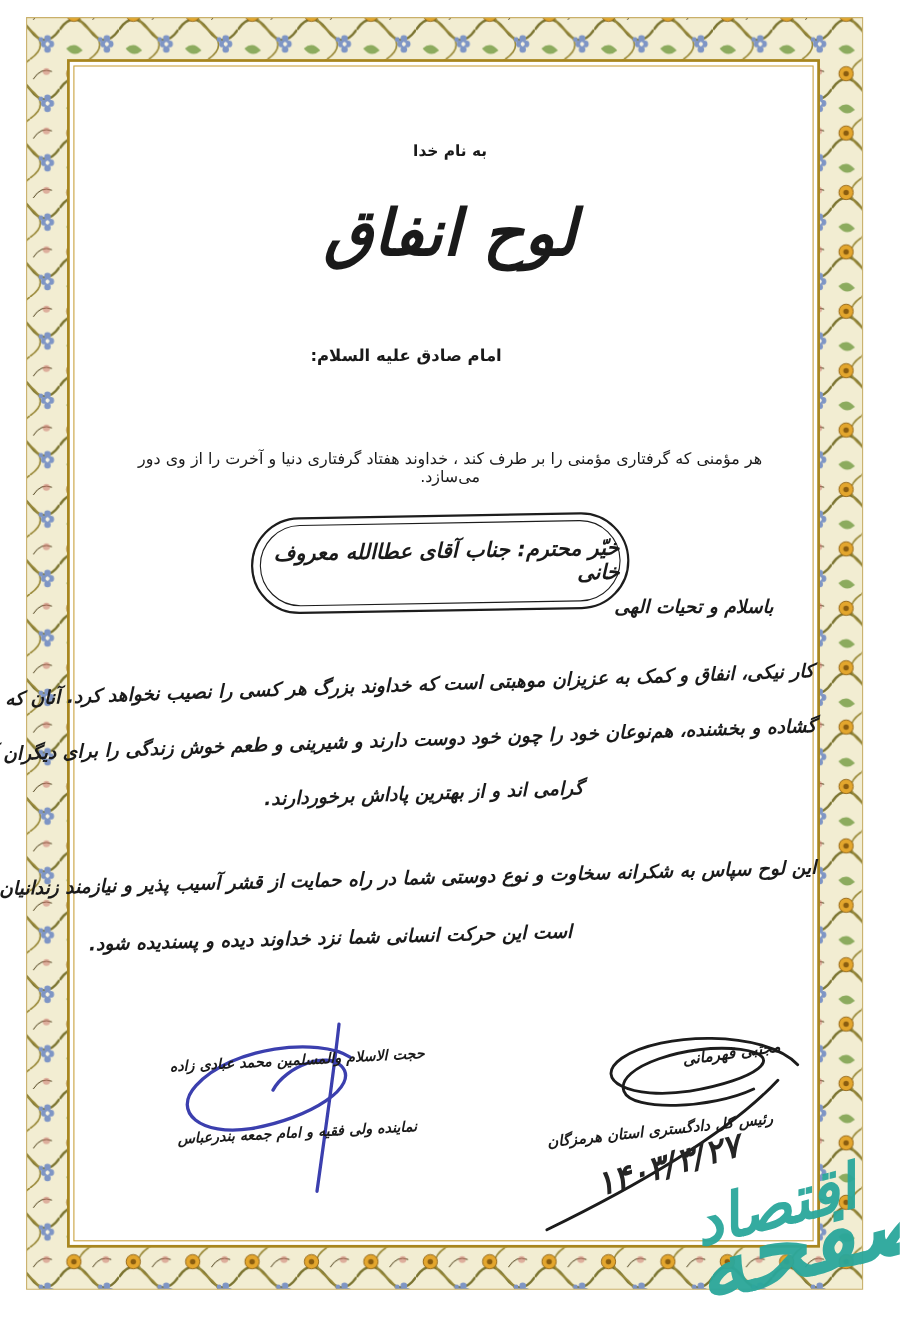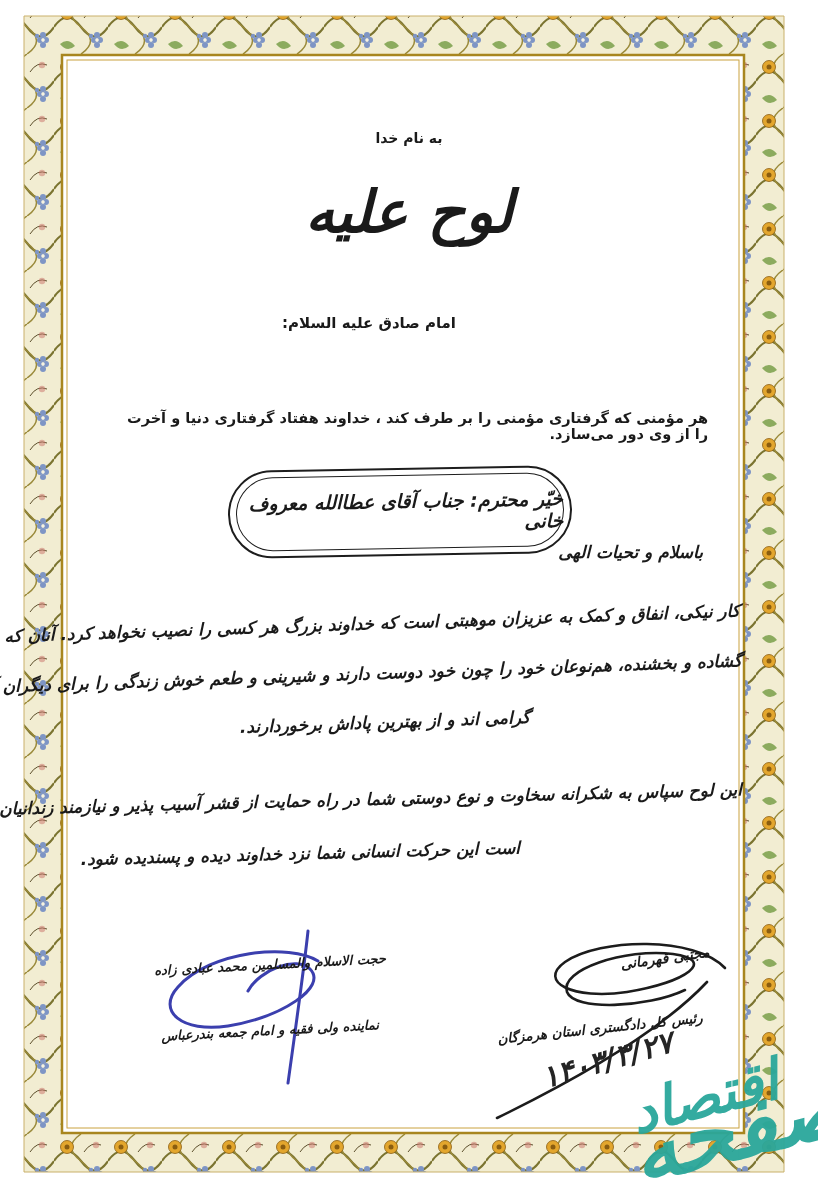--- a/index.html
+++ b/index.html
@@ -6,21 +6,21 @@
   body{background:#ffffff;font-family:"DejaVu Sans",sans-serif;}
   .page{position:relative;width:818px;height:1200px;background:#ffffff;overflow:hidden;}
   .frame-svg{position:absolute;top:0;left:0;z-index:1;}
   .content{position:absolute;top:0;left:0;width:818px;height:1200px;z-index:2;color:#1a1a1a;}
   .abs{position:absolute;}
   .center{text-align:center;}
   .bismillah{top:130px;left:0;right:0;font-size:14px;font-weight:bold;letter-spacing:1px;}
   .title{top:178px;left:0;right:0;font-size:58px;font-weight:bold;font-style:italic;}
   .attrib{top:314px;left:0;right:0;font-size:15px;font-weight:bold;transform:translateX(-40px);}
   .hadith{top:356px;left:105px;right:105px;font-size:15.5px;font-weight:bold;line-height:1.5;}
-  .translation{top:410px;left:110px;right:110px;font-size:14.5px;font-weight:bold;text-align:right;}
+  .translation{top:410px;left:110px;right:110px;font-size:14.5px;font-weight:normal;}
   .cartouche{top:468px;left:228px;width:340px;height:84px;border:2px solid #1d1d1d;border-radius:46px;
              display:flex;align-items:center;justify-content:center;transform:rotate(-1deg);}
   .cartouche-inner{width:326px;height:72px;border:1px solid #1d1d1d;border-radius:40px;
              display:flex;align-items:center;justify-content:center;}
   .cartouche-text{font-size:19px;font-weight:bold;font-style:italic;}
   .salutation{top:542px;right:115px;font-size:17px;font-weight:bold;font-style:italic;}
   .bodyline{font-size:17px;font-weight:bold;font-style:italic;white-space:nowrap;}
   .b1l1{top:612px;left:80px;right:78px;text-align:center;transform:rotate(-2deg);}
   .b1l2{top:662px;left:76px;right:76px;text-align:center;transform:rotate(-2deg);}
   .b1l3{top:712px;left:185px;width:400px;text-align:center;transform:rotate(-2deg);}
@@ -68,21 +68,21 @@
     </defs>
     <path d="M24 16 H784 V1172 H24 Z M62 55 H744 V1133 H62 Z" fill="url(#flor)" fill-rule="evenodd" stroke="#c9b06a" stroke-width="1"></path>
     <rect x="62" y="55" width="682" height="1078" fill="none" stroke="#a8861f" stroke-width="2.5"></rect>
     <rect x="67" y="60" width="672" height="1068" fill="none" stroke="#caa23f" stroke-width="1"></rect>
   </svg>
 
   <div class="content">
 
     <div class="abs center bismillah">به نام خدا</div>
 
-    <div class="abs center title">لوح علیه</div>
+    <div class="abs center title">لوح انفاق</div>
 
     <div class="abs center attrib">امام صادق علیه السلام:</div>
 
 
     <div class="abs center translation">هر مؤمنی که گرفتاری مؤمنی را بر طرف کند ، خداوند هفتاد گرفتاری دنیا و آخرت را از وی دور می‌سازد.</div>
 
     <div class="abs cartouche">
       <div class="cartouche-inner">
         <span class="cartouche-text">خیّر محترم: جناب آقای عطاالله معروف خانی</span>
       </div>

